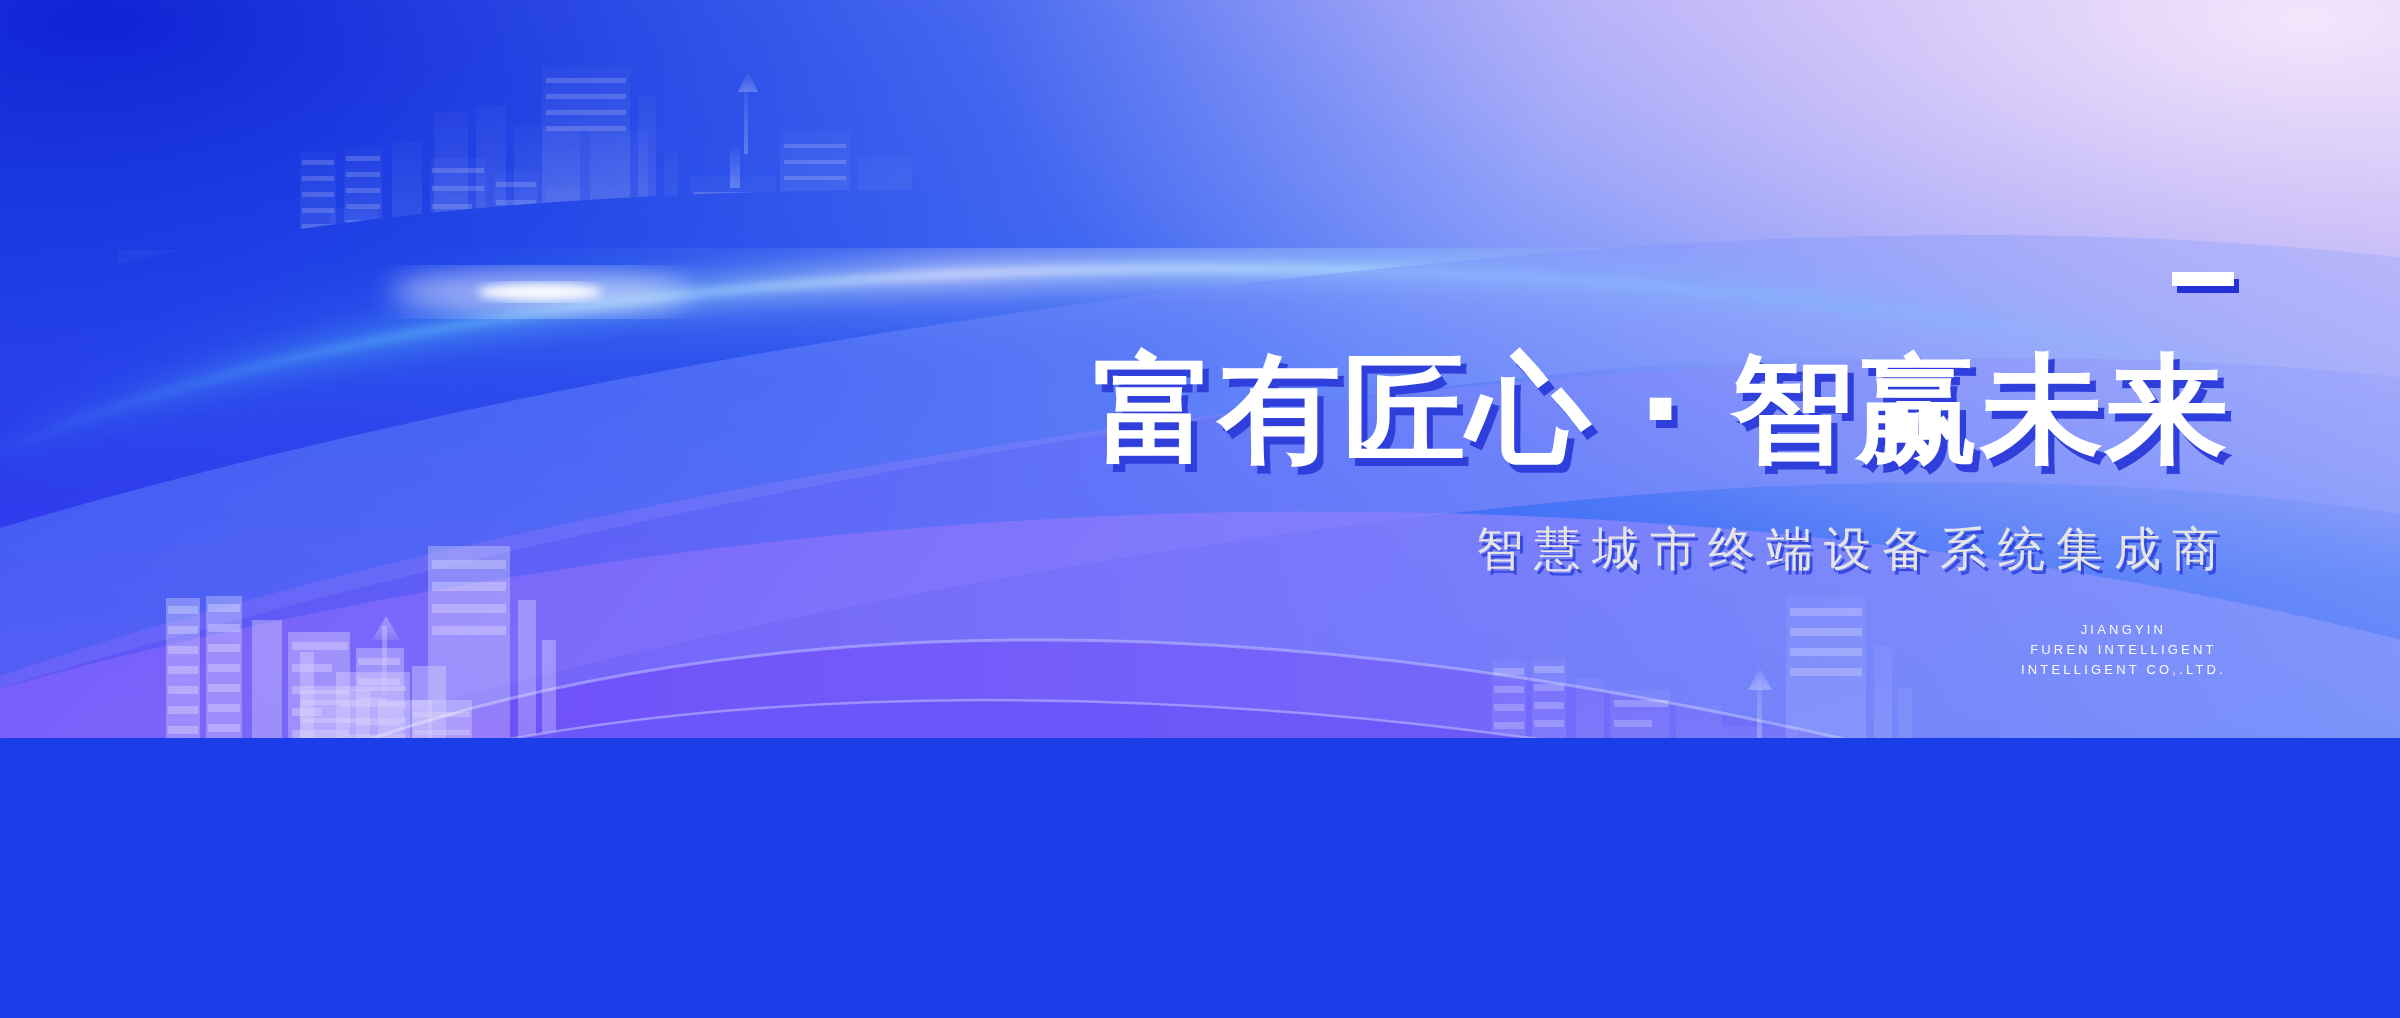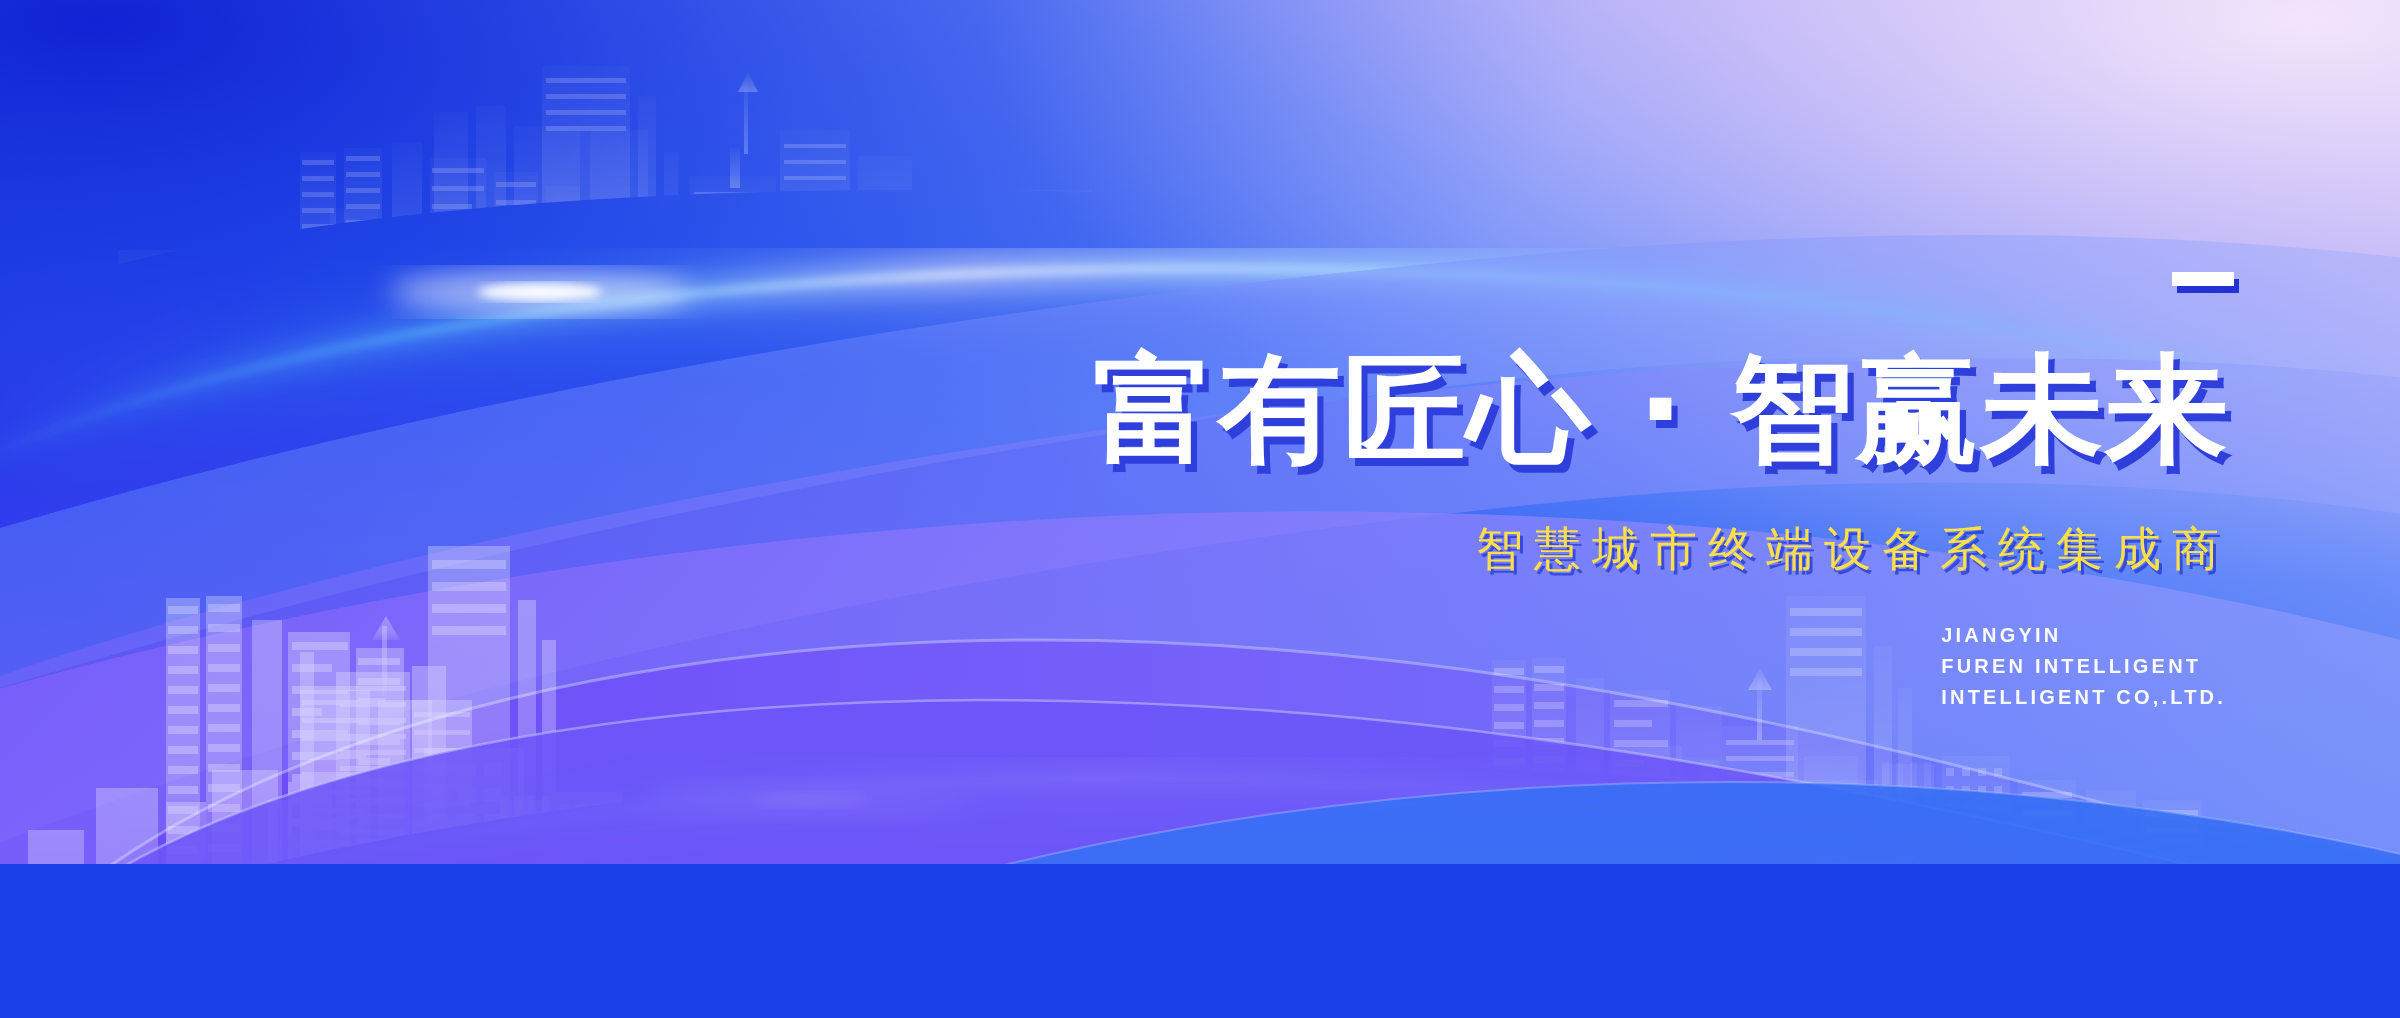--- a/index.html
+++ b/index.html
@@ -1,19 +1,19 @@
 <!DOCTYPE html>
 <html><head>
 <meta charset="utf-8">
 <style>
   html,body{margin:0;padding:0;background:#1a3fe8;}
   *{box-sizing:border-box;}
   #banner{
     position:relative;
-    width:2400px;height:864px;
+    width:2400px;height:738px;
     overflow:hidden;
     font-family:"Liberation Sans","DejaVu Sans",sans-serif;
     background:#2b5bf0;
   }
   .layer{position:absolute;inset:0;}
   .svgfull{position:absolute;top:0;left:0;width:2400px;height:1018px;display:block;}
 
   
   #text-block{
     position:absolute;
@@ -45,34 +45,34 @@
     transform-origin:right center;
   }
   #subtitle{
     position:absolute;
     left:10px;top:288px;
     width:1180px;
     white-space:nowrap;
     text-align:right;
     font-size:47px;
     letter-spacing:11px;
-    color:#fde047;
+    color:#e5e5e5;
     font-weight:400;
     text-shadow:3px 4px 0 rgba(43,63,216,.85);
     font-family:"DejaVu Sans","Liberation Sans",sans-serif;
   }
   #company{
     position:absolute;
     right:14px;top:390px;
-    text-align:left;
+    text-align:center;
     color:#ffffff;
-    font-size:20px;
+    font-size:13px;
     line-height:1.55;
     letter-spacing:3.2px;
-    font-weight:700;
+    font-weight:400;
     opacity:.97;
     font-family:"Liberation Sans","DejaVu Sans",sans-serif;
   }
   #company div{white-space:nowrap;}
 </style>
 </head>
 <body>
 
 <div id="banner">
 

